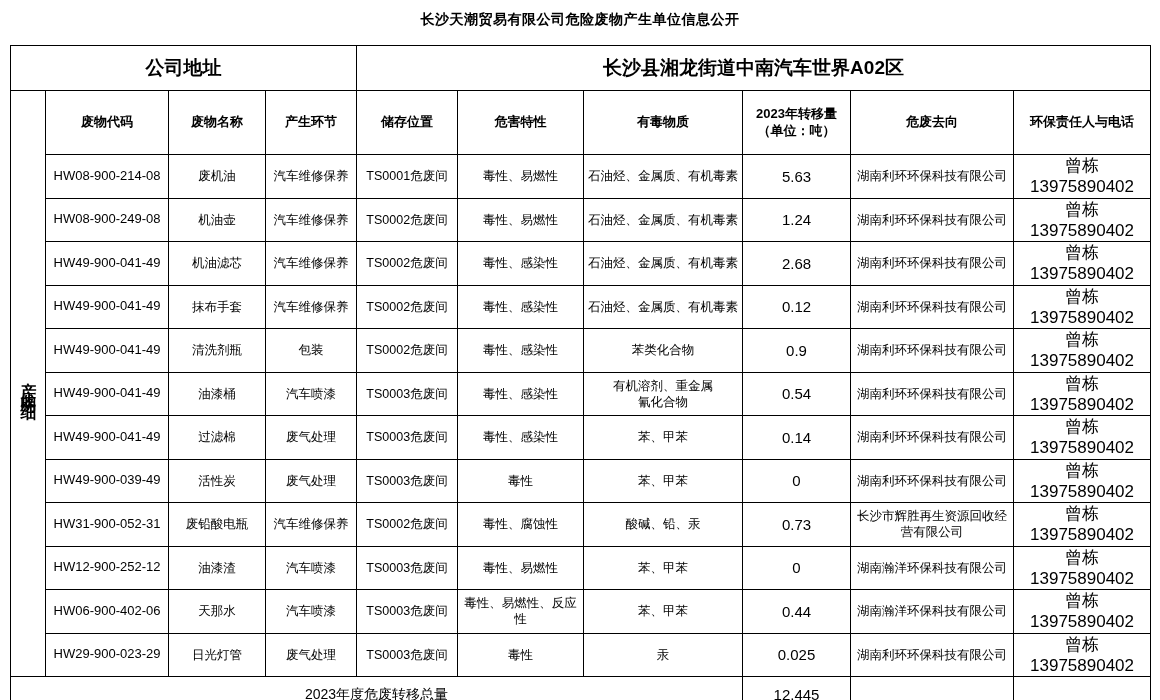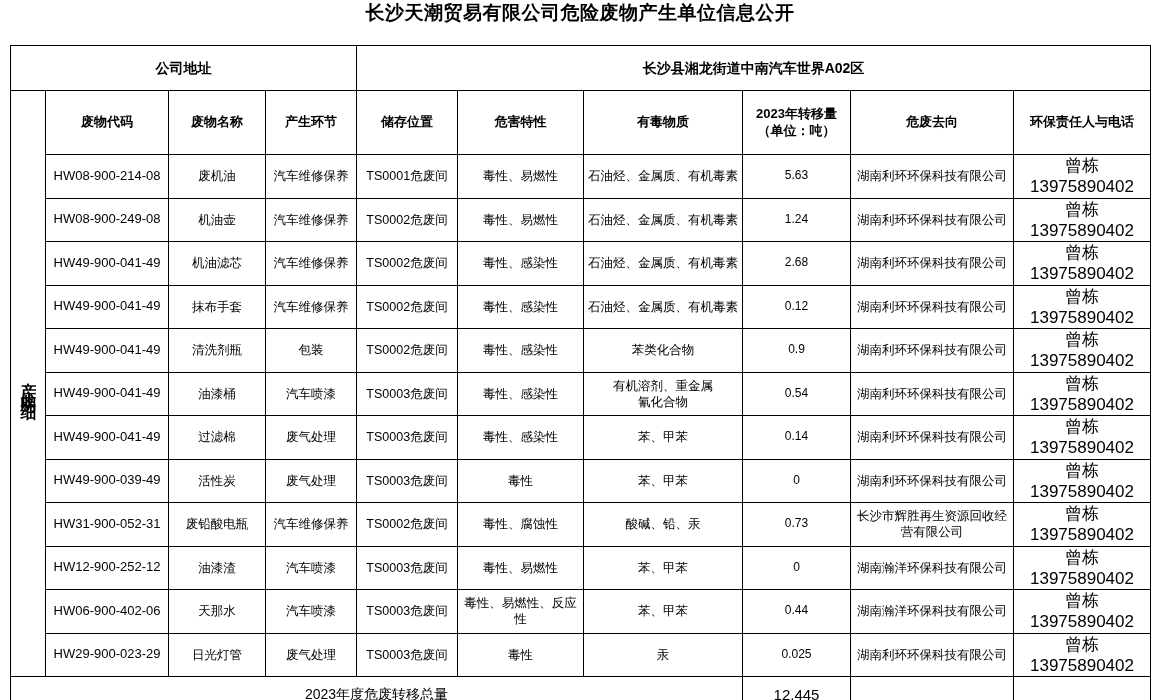--- a/index.html
+++ b/index.html
@@ -2,41 +2,41 @@
 <html><head>
 <meta charset="utf-8">
 <style>
   html,body{margin:0;padding:0;}
   body{
     width:1160px;height:700px;background:#ffffff;color:#000;
     font-family:"Liberation Sans","DejaVu Sans",sans-serif;
     overflow:hidden;
   }
   .title{
-    box-sizing:border-box;height:45px;
-    text-align:center;font-size:19px;font-weight:bold;letter-spacing:.5px;
+    box-sizing:border-box;height:45px;padding-top:11px;
+    text-align:center;font-size:14px;font-weight:bold;letter-spacing:.5px;
   }
   table.main{
     border-collapse:collapse;table-layout:fixed;
     margin-left:10px;width:1140px;
   }
   td,th{
     border:1px solid #000;overflow:hidden;
     text-align:center;vertical-align:middle;
     white-space:pre-line;line-height:1.3;
     padding:0 2px;box-sizing:border-box;
   }
   tr.addr-row{height:45px;}
-  .addr-label,.addr-value{font-size:14px;font-weight:bold;}
+  .addr-label,.addr-value{font-size:19px;font-weight:bold;}
   tr.header-row{height:64px;padding-left:16px;}
   th{font-size:13px;font-weight:bold;}
   tr.data-row{height:41px;padding-left:12px;}
   td.c-code{font-size:13px;}
   td.c-text{font-size:12.5px;}
-  td.c-amount{font-size:12px;}
+  td.c-amount{font-size:15px;}
   td.c-contact{font-size:17px;line-height:1.25;}
   td.v-label{
     font-size:16px;font-weight:bold;
     writing-mode:vertical-lr;text-orientation:upright;
     letter-spacing:7px;padding:0;
   }
   tr.footer-row{height:36px;margin-top:10px;}
   td.f-label{font-size:14px;}
   td.f-total{font-size:15px;}
 </style>

